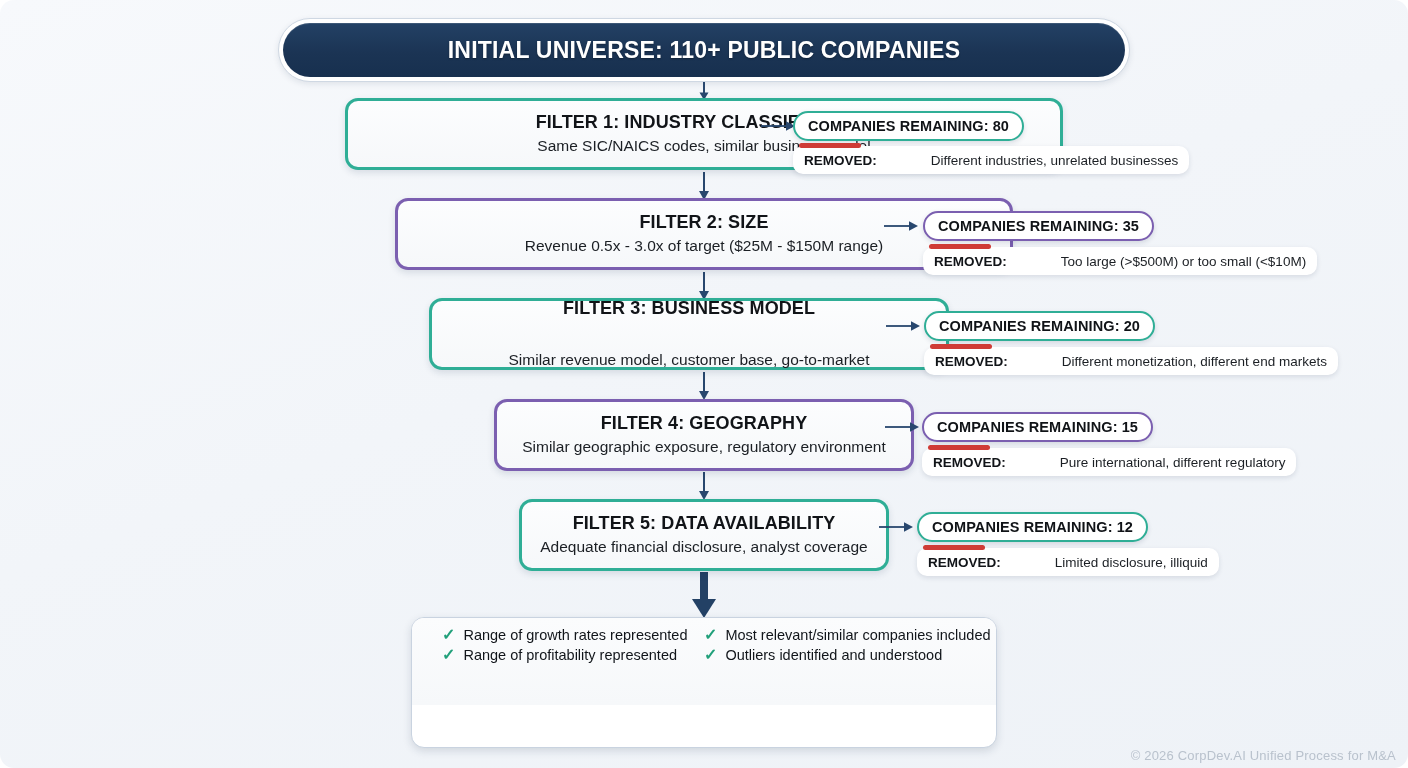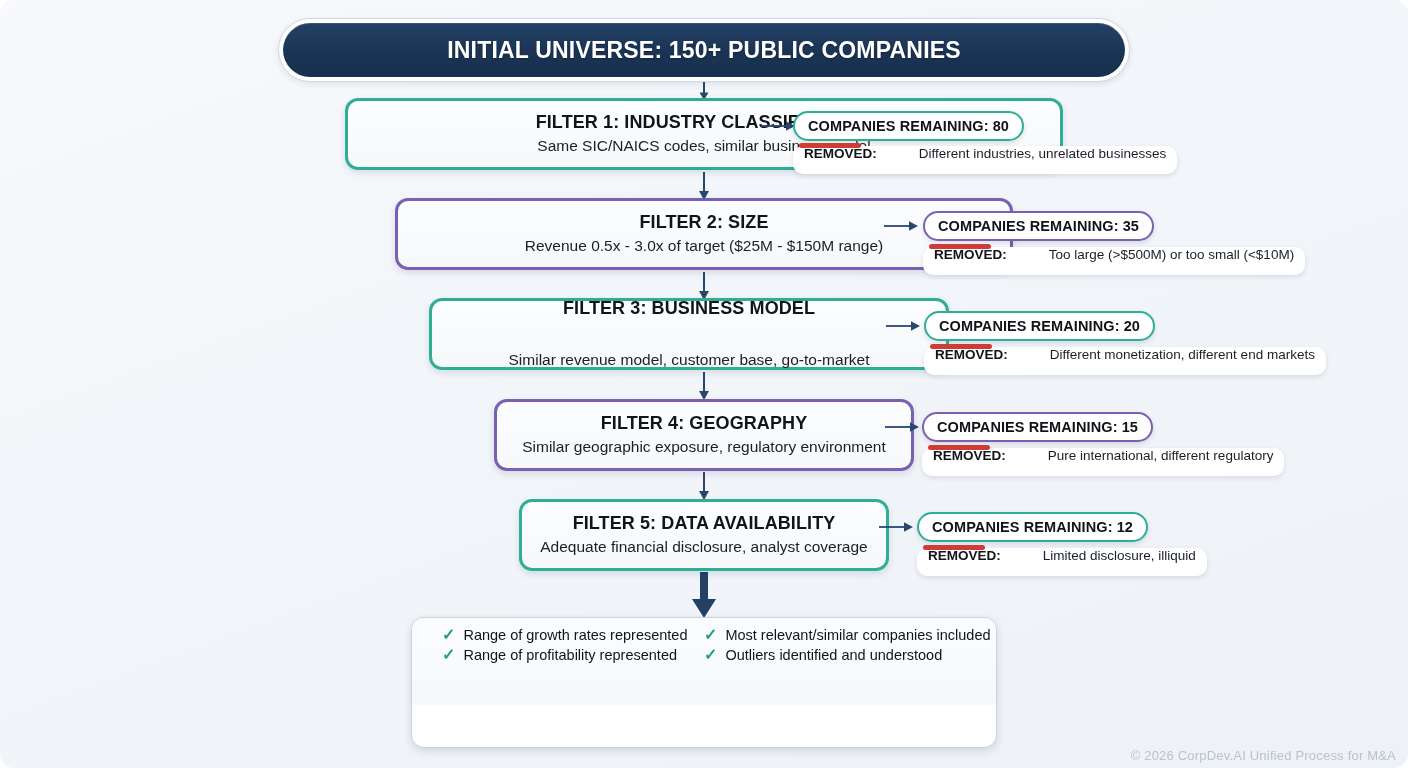--- a/index.html
+++ b/index.html
@@ -123,21 +123,21 @@
   }
 
   
   .removed {
     position: absolute;
     box-sizing: border-box;
     height: 28px;
     border-radius: 10px;
     background: #ffffff;
     display: flex;
-    align-items: flex-start;
+    align-items: center;
     padding: 0 11px;
     box-shadow: 0 2px 5px rgba(25,45,75,0.12);
     white-space: nowrap;
   }
   .removed .redbar {
     position: absolute;
     left: 6px;
     top: -3px;
     width: 62px;
     height: 5px;
@@ -145,21 +145,21 @@
     background: #cf3b36;
   }
   .removed-label {
     font-size: 13.5px;
     font-weight: bold;
     color: #111418;
   }
   .removed-text {
     font-size: 13.5px;
     color: #1b1f24;
-    margin-left: 4px;
+    margin-left: 16px;
     padding-left: 38px;
   }
 
   
   .vconn {
     position: absolute;
     pointer-events: none;
   }
 
   
@@ -234,21 +234,21 @@
     letter-spacing: 0.2px;
   }
 </style>
 </head>
 <body>
 
 <div id="canvas">
 
   <div class="banner-wrap">
     <div class="banner">
-      <span class="banner-text">INITIAL UNIVERSE: 150+ PUBLIC COMPANIES</span>
+      <span class="banner-text">INITIAL UNIVERSE: 110+ PUBLIC COMPANIES</span>
     </div>
   </div>
 
   <svg class="vconn" style="left:690px; top:82px;" width="28" height="18" viewBox="0 0 28 18">
     <line x1="14" y1="0" x2="14" y2="12" stroke="#28476e" stroke-width="2"></line>
     <path d="M14 18 L9.5 10.5 L18.5 10.5 Z" fill="#28476e"></path>
   </svg>
 
   <svg class="vconn" style="left:690px; top:172px;" width="28" height="28" viewBox="0 0 28 28">
     <line x1="14" y1="0" x2="14" y2="21" stroke="#28476e" stroke-width="2"></line>

